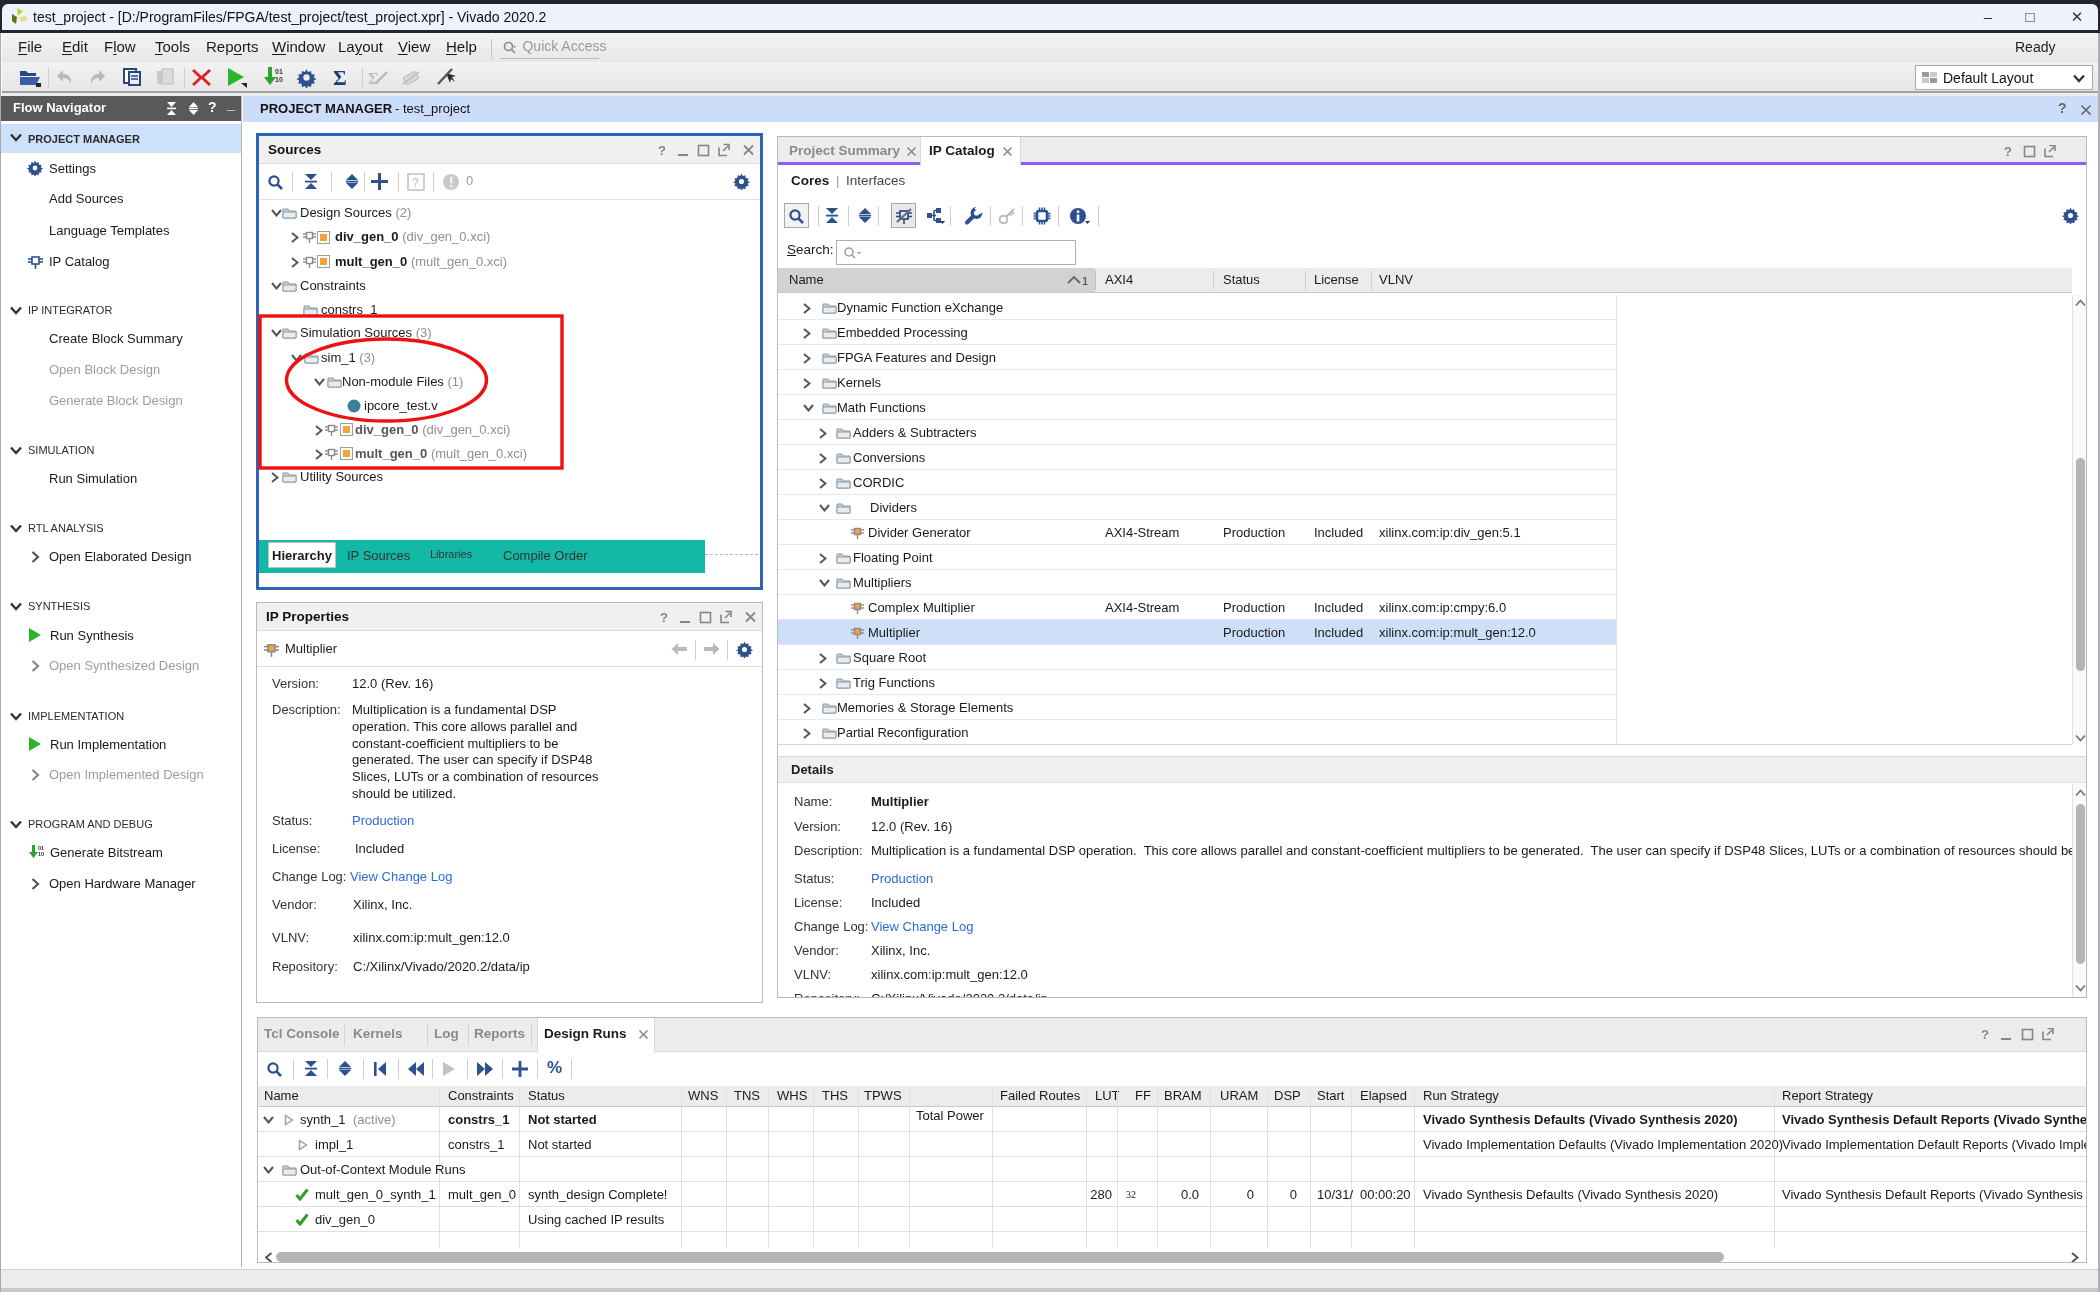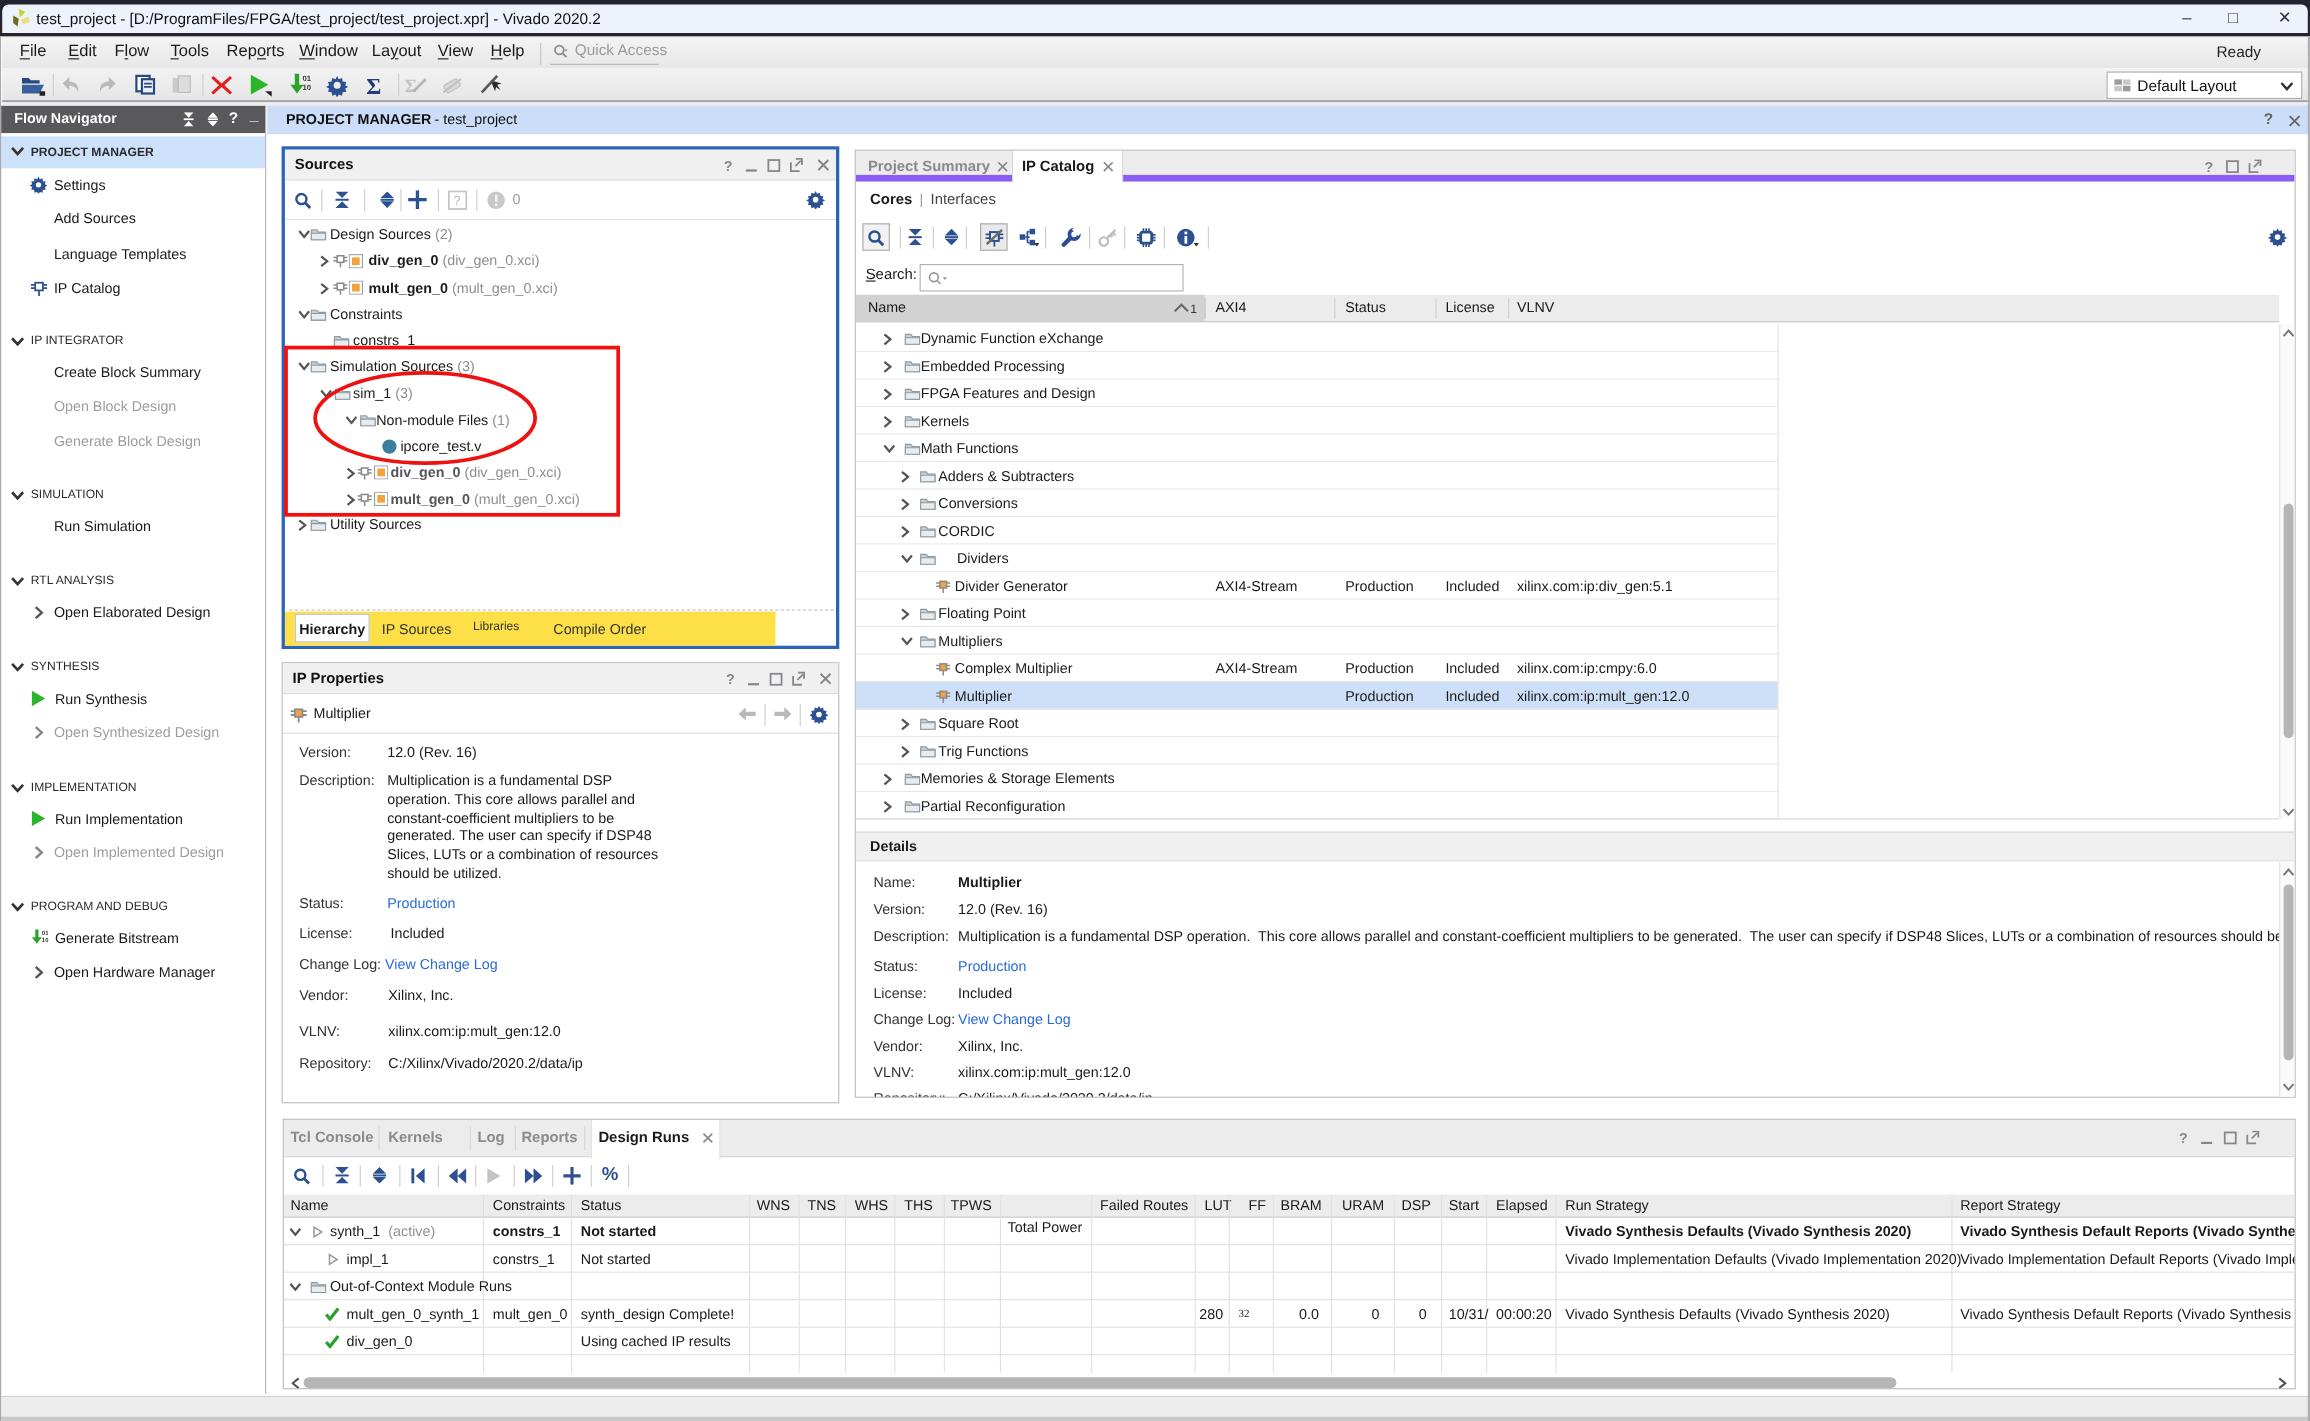--- a/index.html
+++ b/index.html
@@ -448,21 +448,21 @@
       <svg class="icon" style="left:12px;top:336px" width="8" height="11" viewBox="0 0 8 11">
         <path d="M1 1 L6.5 5.5 L1 10" fill="none" stroke="#555" stroke-width="2"></path>
       </svg>
       <svg class="icon" style="left:23px;top:335px" width="15" height="12" viewBox="0 0 15 12">
         <path d="M1 2 h5 l1.5 2 h6.5 v7 h-13 z" fill="#c8d0d6" stroke="#8d9aa4" stroke-width="1"></path>
         <path d="M1 5 h13 v6 h-13 z" fill="#e8ecef" stroke="#8d9aa4" stroke-width="1"></path>
       </svg>
       <div class="row" style="left:41px;top:331px;font-size:13px;line-height:20px;">Utility Sources</div>
     </div>
   <div class="abs" style="left:4px;top:418px;width:495px;border-top:1.5px dashed #b9b9b9;"></div>
-  <div class="abs" style="left:0;top:420px;width:446px;height:33px;background:#fde047;">
+  <div class="abs" style="left:0;top:404px;width:446px;height:33px;background:#14b8a6;">
     <div class="abs" style="left:9px;top:2px;width:68px;height:26px;background:#fff;border:1px solid #c0c0c0;text-align:center;line-height:26px;font-size:13px;font-weight:bold;">Hierarchy</div>
     <span class="abs" style="left:88px;top:8px;font-size:13px;color:#333;">IP Sources</span>
     <span class="abs" style="left:171px;top:8px;font-size:11px;color:#333;">Libraries</span>
     <span class="abs" style="left:244px;top:8px;font-size:13px;color:#333;">Compile Order</span>
   </div>
 </div>
 <div class="abs panel" id="ipprops">
   <div class="phead">
       <span class="t">IP Properties</span>
     <svg class="icon" style="right:4px;top:7px;position:absolute" width="100" height="14" viewBox="0 0 100 14">
@@ -513,21 +513,21 @@
   <div class="row" style="left:15px;top:266px;font-size:13px;color:#333;">Change Log:</div>
   <div class="row blue" style="left:93px;top:266px;font-size:13px;">View Change Log</div>
   <div class="row" style="left:15px;top:294px;font-size:13px;color:#333;">Vendor:</div>
   <div class="row" style="left:96px;top:294px;font-size:13px;">Xilinx, Inc.</div>
   <div class="row" style="left:15px;top:327px;font-size:13px;color:#333;">VLNV:</div>
   <div class="row" style="left:96px;top:327px;font-size:13px;">xilinx.com:ip:mult_gen:12.0</div>
   <div class="row" style="left:15px;top:356px;font-size:13px;color:#333;">Repository:</div>
   <div class="row" style="left:96px;top:356px;font-size:13px;">C:/Xilinx/Vivado/2020.2/data/ip</div>
 </div>
 <div class="abs panel" id="ipcat">
-  <div class="abs" style="left:0;top:0;width:1308px;height:28px;background:#ececec;border-bottom:6px solid #8b5cf6;">
+  <div class="abs" style="left:0;top:0;width:1308px;height:28px;background:#ececec;border-bottom:3px solid #8b5cf6;">
     <span class="abs" style="left:11px;top:6px;font-size:13.5px;font-weight:bold;color:#8a8a8e;">Project Summary</span>
     <svg class="icon" style="left:128px;top:9px" width="11" height="11" viewBox="0 0 11 11">
         <path d="M1.5 1.5 l8 8 M9.5 1.5 l-8 8" stroke="#8a8a8e" stroke-width="1.6"></path>
       </svg>
     <div class="abs" style="left:142px;top:0;width:101px;height:29px;background:#fff;border-left:1px solid #d9d9d9;border-right:1px solid #d9d9d9;"></div>
     <span class="abs" style="left:151px;top:6px;font-size:13.5px;font-weight:bold;color:#1a1a1a;">IP Catalog</span>
     <svg class="icon" style="left:224px;top:9px" width="11" height="11" viewBox="0 0 11 11">
         <path d="M1.5 1.5 l8 8 M9.5 1.5 l-8 8" stroke="#8a8a8e" stroke-width="1.6"></path>
       </svg>
     <svg class="icon" style="right:10px;top:8px;position:absolute" width="72" height="13" viewBox="0 0 72 13">

